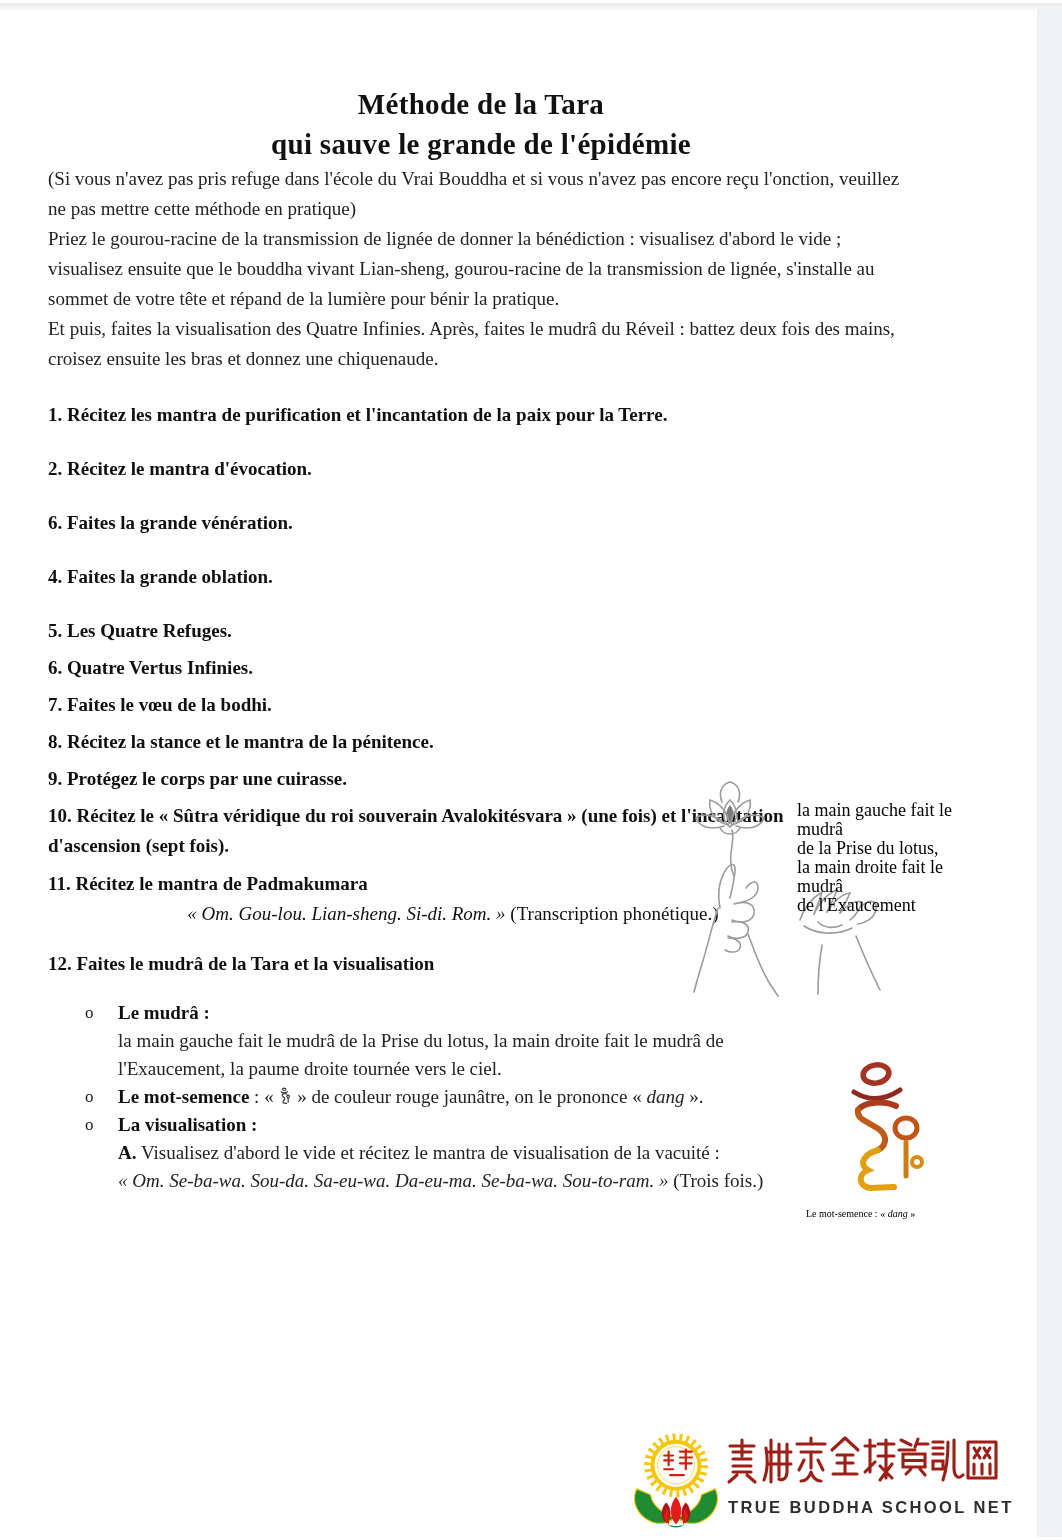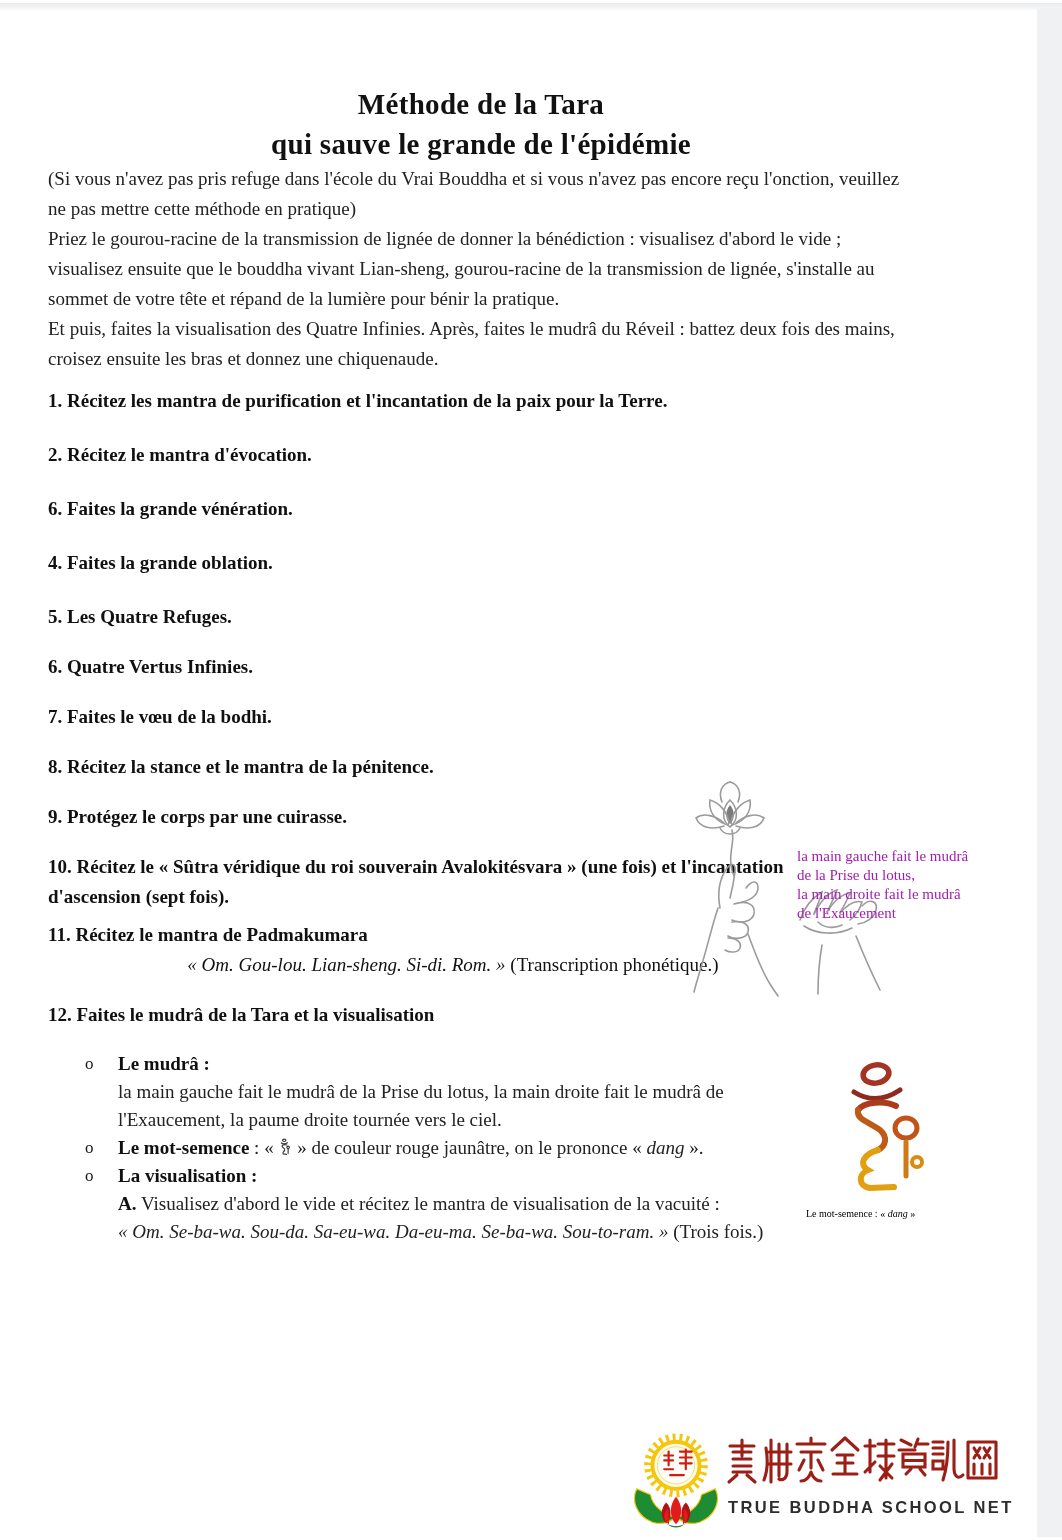--- a/index.html
+++ b/index.html
@@ -12,40 +12,40 @@
   .edge-strip{position:absolute;top:8px;right:0;width:25px;height:1532px;background:#f0f1f3;}
   .content{position:absolute;left:48px;top:0;width:866px;}
   h1.doc-title{margin:84px 0 0;font-size:29px;line-height:40px;font-weight:bold;
     text-align:center;letter-spacing:.3px;color:#111;}
   h1.doc-title .tl{display:block;}
   p.body{margin:0;font-size:19px;line-height:30px;color:#222;}
   .note{margin-top:64px;}
   .mtp{margin-top:17px;}
   .mtp1{margin-top:25px;}
   p.step{margin:24px 0 0;font-size:19px;line-height:30px;font-weight:bold;color:#101010;max-width:782px;}
-  p.step.first{margin-top:12px;}
-  p.step.tight{margin-top:20px;}
+  p.step.first{margin-top:26px;}
+  p.step.tight{margin-top:7px;}
   p.step.m11{margin-top:8px;}
   p.step.m12{margin-top:20px;}
   .sub{display:block;font-weight:normal;padding-left:28px;text-align:center;}
   .sub i{font-style:italic;}
   .sub .upright{font-style:normal;}
   .bullets{margin-top:20px;}
   .bullet{display:flex;margin:0;}
   .bullet .marker{width:33px;padding-left:37px;font-size:17px;line-height:28px;color:#1a1a1a;flex:none;}
   .btext{font-size:19px;line-height:28px;color:#222;}
   .btext.w1{max-width:622px;}
   .btext.w2{max-width:748px;}
   .bt{font-weight:bold;color:#101010;}
   .bt.block{display:block;}
   .line{display:block;}
   .ital{font-style:italic;}
   .hands-illustration{position:absolute;left:672px;top:780px;width:240px;height:235px;}
-  .hands-caption{position:absolute;left:797px;top:847px;width:190px;
-    font-size:15px;line-height:19px;color:#a21caf;}
+  .hands-caption{position:absolute;left:797px;top:801px;width:190px;
+    font-size:18px;line-height:19px;color:#000000;}
   .hands-caption span{display:block;}
   .seed-syllable{position:absolute;left:836px;top:1058px;width:92px;height:142px;}
   .seed-caption{position:absolute;left:806px;top:1208px;width:185px;font-size:10px;color:#000000;}
   .inline-seed{display:inline-block;vertical-align:-3px;margin:0 1px;color:#3a3a3a;}
   .footer{position:absolute;left:628px;top:1428px;width:420px;height:108px;}
   .emblem{position:absolute;left:0;top:2px;}
   .logotype{position:absolute;left:98px;top:6px;}
   .footer-en{position:absolute;left:100px;top:70px;font-family:"Liberation Sans",sans-serif;
     font-weight:bold;font-size:16.5px;letter-spacing:2.4px;color:#2d2d2d;white-space:nowrap;}
   .sr{position:absolute;width:1px;height:1px;overflow:hidden;clip:rect(0 0 0 0);white-space:nowrap;}

